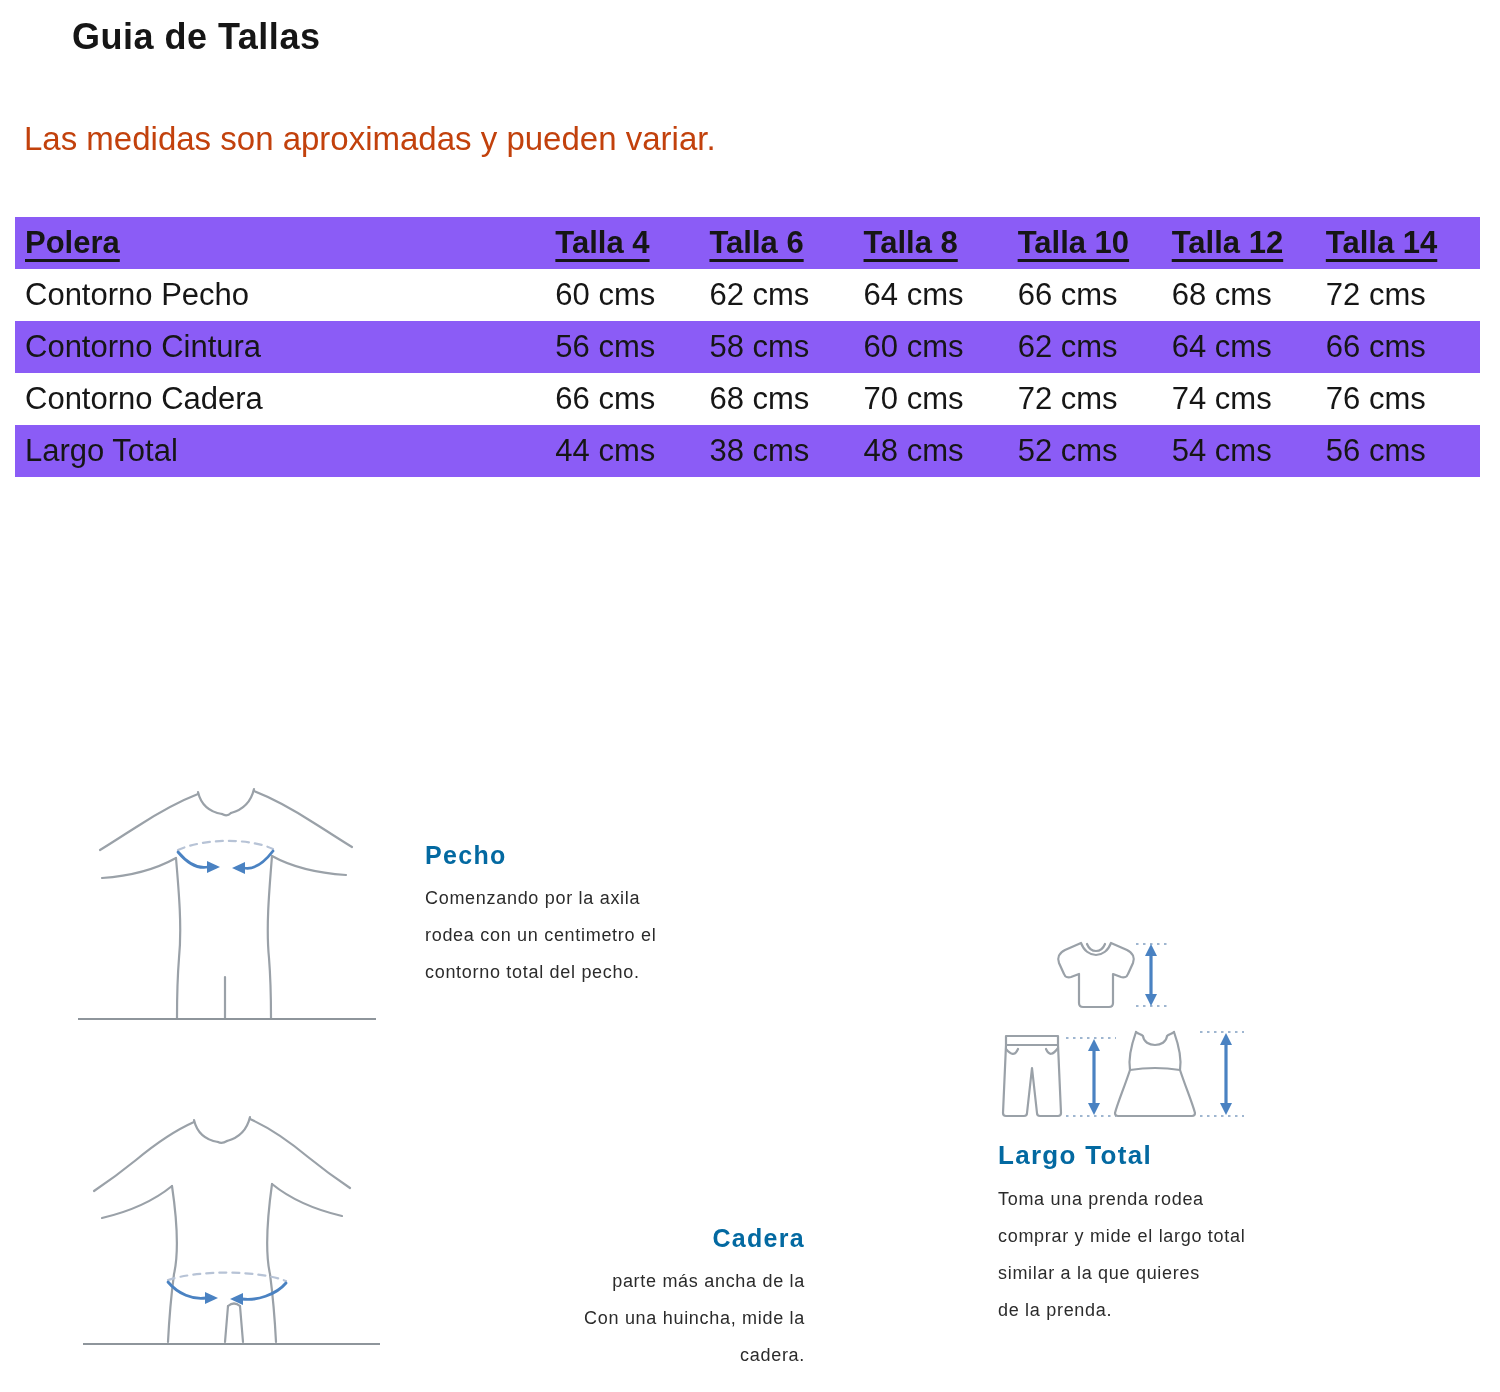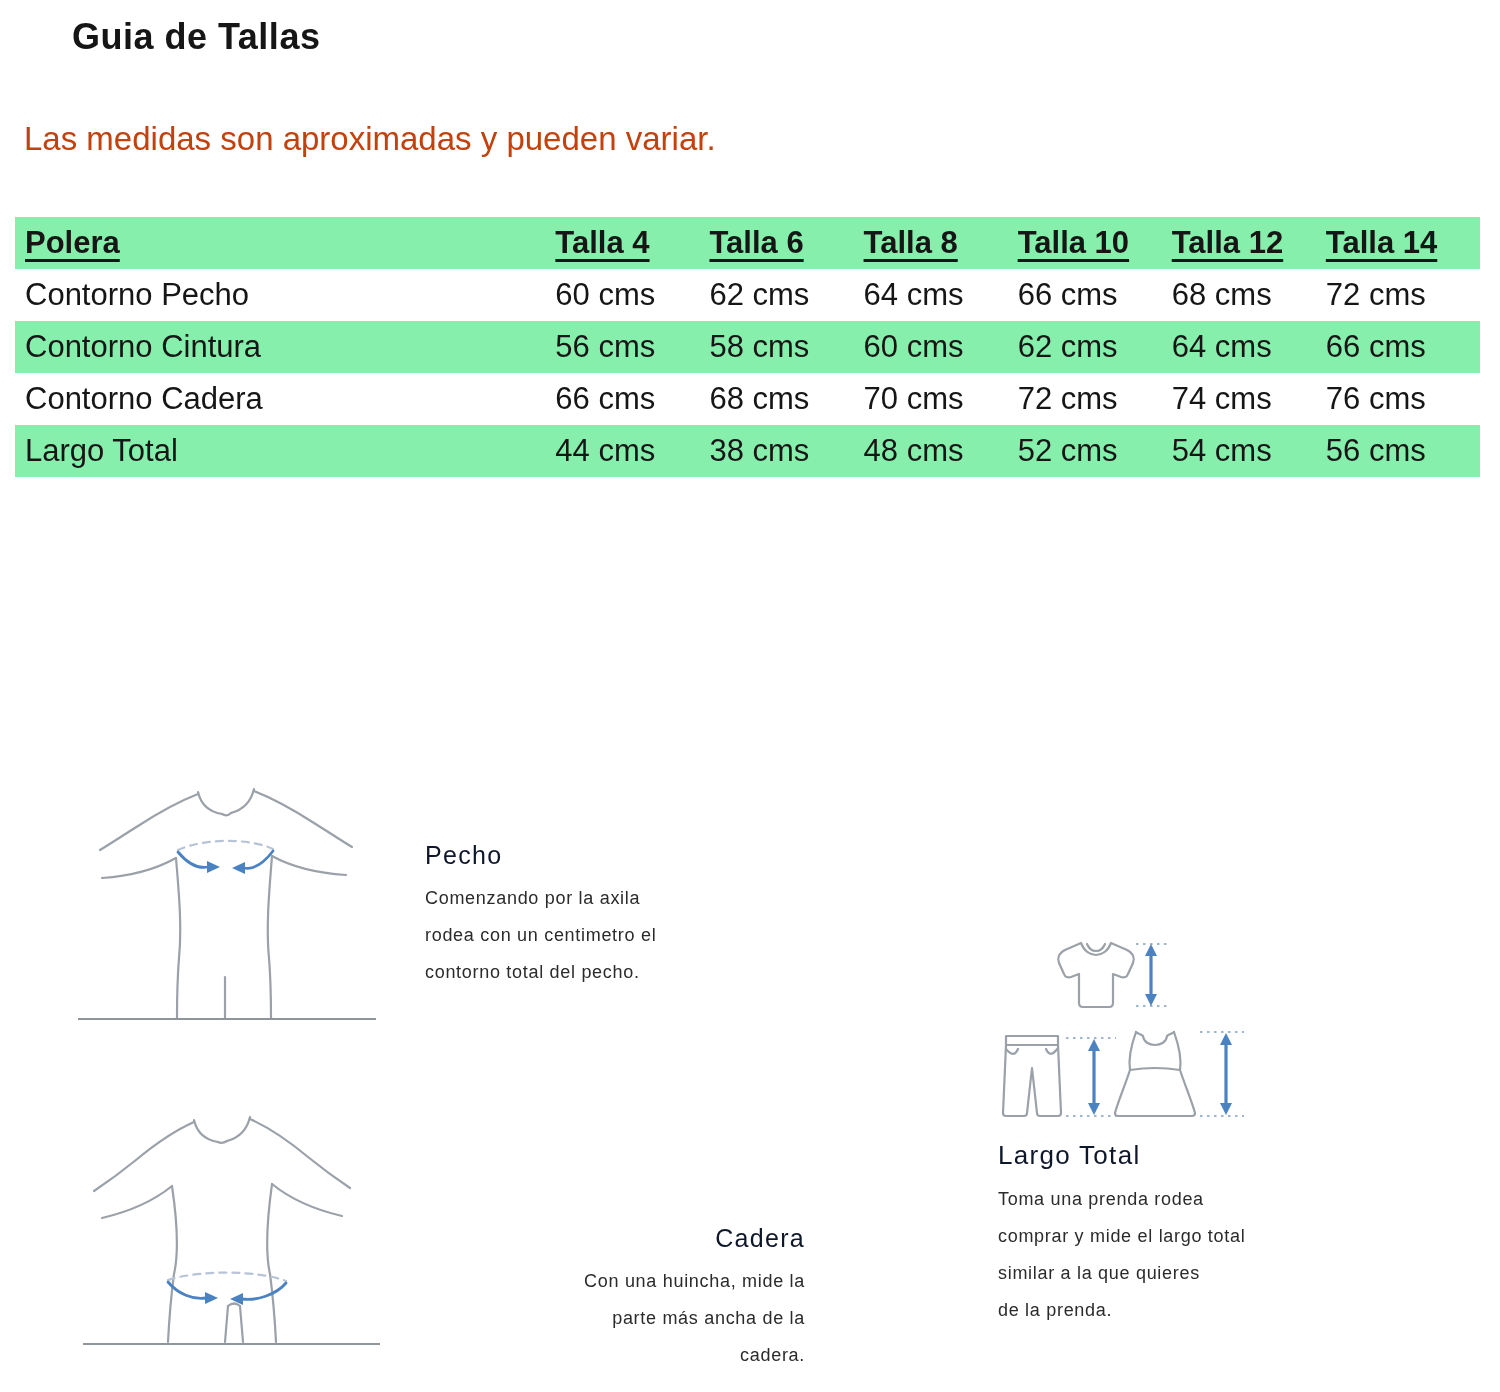--- a/index.html
+++ b/index.html
@@ -33,27 +33,27 @@
   }
   .size-table th {
     font-weight: bold;
     text-decoration: underline;
     text-underline-offset: 6px;
     text-decoration-thickness: 2.5px;
   }
   .size-table .col-label { text-align: left; padding-left: 10px; }
   .size-table col.c-label { width: 540px; }
   .size-table col.c-size { width: 154px; }
-  tr.shaded { background: #86efac; padding-left: 23px; }
+  tr.shaded { background: #8b5cf6; padding-left: 23px; }
 
   
   .instr { position: absolute; color: #2b2b2b; }
   .instr .instr-heading {
-    font-size: 25px; font-weight: normal; letter-spacing: 1.3px;
-    margin-bottom: 10px; color: #0f172a;
+    font-size: 25px; font-weight: bold; letter-spacing: 1.3px;
+    margin-bottom: 10px; color: #0369a1;
   }
   .instr .line { font-size: 18px; line-height: 37px; letter-spacing: 0.7px; }
   #pecho-block  { left: 425px; top: 841px;  width: 380px; }
   #cadera-block { left: 425px; top: 1224px; width: 380px; text-align: right; }
   #largo-block  { left: 998px; top: 1140px; width: 440px; }
   #largo-block .instr-heading { font-size: 26px; }
 
   
   .fig { position: absolute; }
   #figure-chest { left: 70px;  top: 768px;  }
@@ -187,22 +187,22 @@
     <path class="stroke-base" d="M25,232 L322,232"></path>
     <path class="stroke-dash" d="M110,168 C140,158 200,158 228,169"></path>
     <path class="stroke-blue" d="M110,170 C120,182 135,188 148,186"></path>
     <polygon class="fill-blue" points="147,180 160,186 147,192"></polygon>
     <path class="stroke-blue" d="M228,171 C218,183 198,189 184,187"></path>
     <polygon class="fill-blue" points="185,181 172,187 185,193"></polygon>
   </svg>
 
   <div class="instr" id="cadera-block">
     <div class="instr-heading">Cadera</div>
+    <div class="line">parte más ancha de la</div>
     <div class="line">Con una huincha, mide la</div>
-    <div class="line">parte más ancha de la</div>
     <div class="line">cadera.</div>
   </div>
 
   <svg id="icon-tshirt" class="fig" width="125" height="84" viewBox="0 0 125 84">
     <g class="stroke-body">
       <path d="M29,7 L13,14 C7,17 5,22 7,27 L12,38 C13,41 16,42 19,41 L27,38 L27,67 C27,70 29,71 31,71 L57,71 C60,71 61,70 61,67 L61,38 L69,41 C72,42 75,41 76,38 L81,27 C83,22 81,17 75,14 L59,7 C56,15 50,19 44,19 C38,19 32,15 29,7 Z"></path>
       <path d="M35,8 C37,13 41,15 44,15 C47,15 51,13 53,8"></path>
     </g>
     <path class="stroke-mdash" d="M84,8 L118,8"></path>
     <path class="stroke-mdash" d="M84,70 L118,70"></path>

